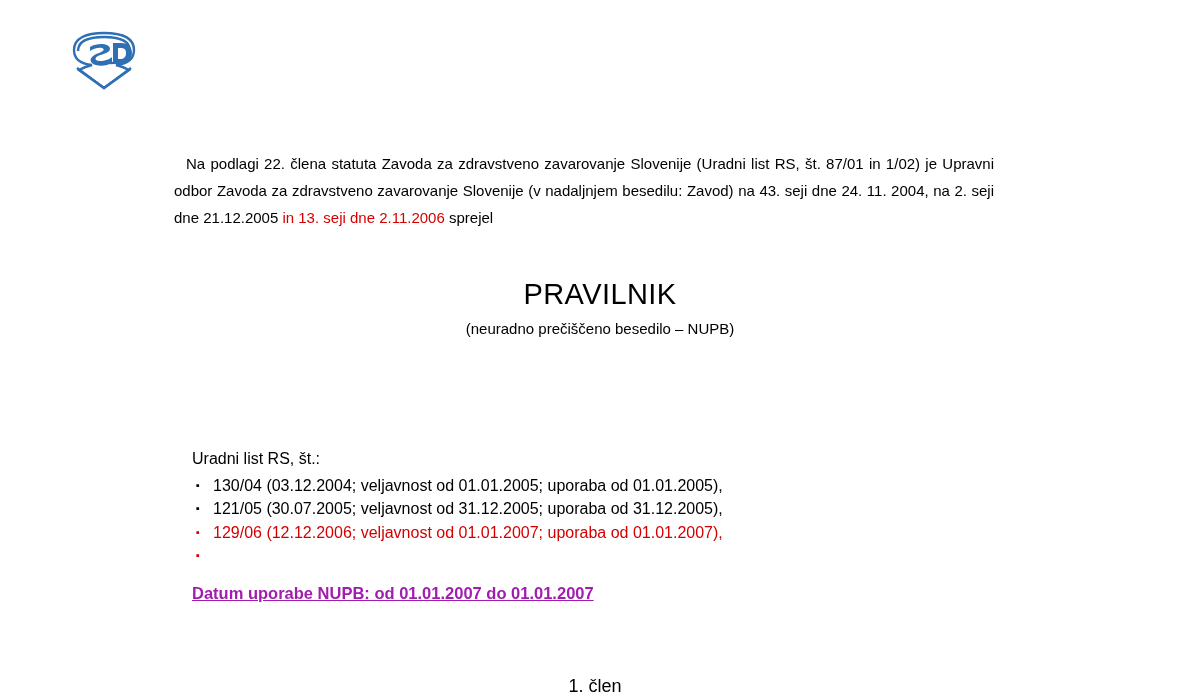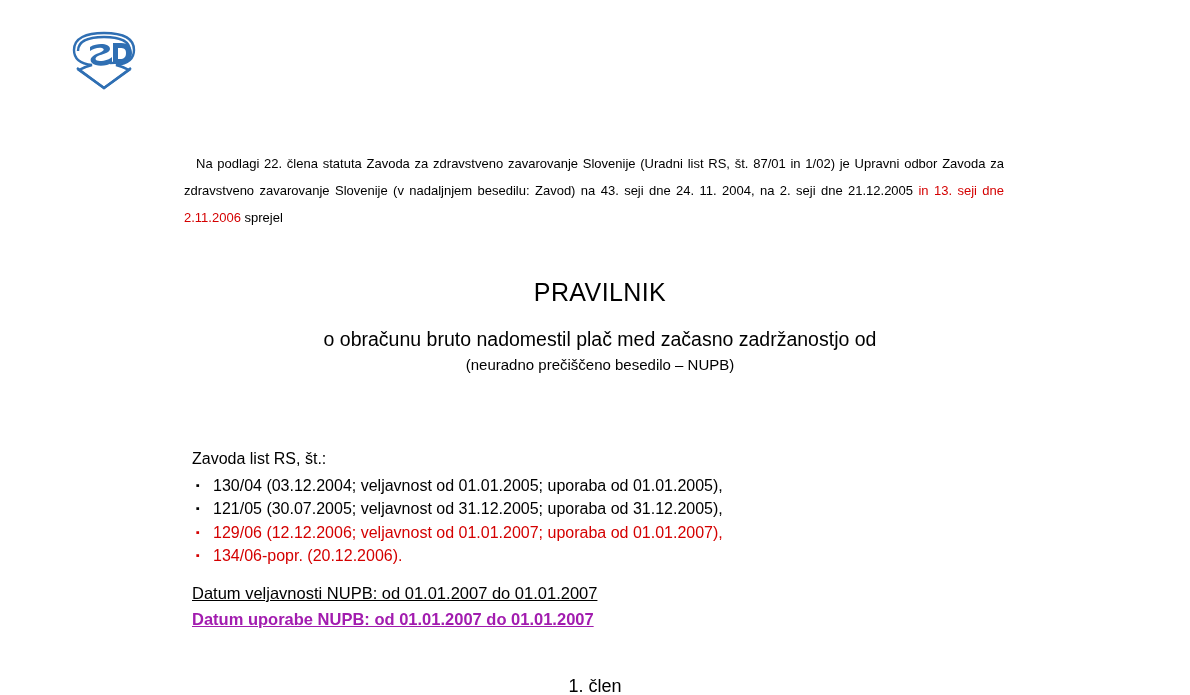--- a/index.html
+++ b/index.html
@@ -21,42 +21,42 @@
     position: absolute;
     left: 66px;
     top: 30px;
     width: 76px;
     height: 62px;
   }
 
   
   .intro {
     position: absolute;
-    left: 184px;
+    left: 174px;
     top: 150px;
     width: 820px;
-    font-size: 13px;
+    font-size: 15px;
     line-height: 27px;
     text-align: justify;
   }
   .intro .first-line-indent { padding-left: 12px; }
   .red { color: #d40000; }
 
   
   .title-block {
     position: absolute;
     left: 150px;
     top: 278px;
     width: 900px;
     text-align: center;
   }
   .title-main {
-    font-size: 25px;
+    font-size: 29px;
     letter-spacing: 0.4px;
-    margin-bottom: 18px;
+    margin-bottom: 9px;
   }
   .title-sub {
     font-size: 19.5px;
     line-height: 28px;
   }
   .title-note {
     font-size: 15px;
     margin-top: 3px;
   }
 
@@ -126,46 +126,43 @@
     <path d="M11 38 L38 58 L65 38" fill="none" stroke="#2f6fb3" stroke-width="2.4"></path>
   </svg>
 </div>
 
 <div class="intro">
   <span class="first-line-indent">Na podlagi 22. člena statuta Zavoda za zdravstveno zavarovanje Slovenije (Uradni list RS, št. 87/01 in 1/02) je Upravni odbor Zavoda za zdravstveno zavarovanje Slovenije (v nadaljnjem besedilu: Zavod) na 43. seji dne 24. 11. 2004, na 2. seji dne 21.12.2005 </span><span class="red">in 13. seji dne 2.11.2006</span><span> sprejel</span>
 </div>
 
 <div class="title-block">
   <div class="title-main">PRAVILNIK</div>
-  <div class="title-sub">o obračunu bruto nadomestil plač med začasno zadržanostjo od</div>
   <div class="title-note">(neuradno prečiščeno besedilo – NUPB)</div>
 </div>
 
 <div class="gazette">
-  <div class="gazette-heading">Zavoda list RS, št.:</div>
+  <div class="gazette-heading">Uradni list RS, št.:</div>
 
   <div class="bullet-row">
     <span class="bullet">▪</span>
     <span>130/04 (03.12.2004; veljavnost od 01.01.2005; uporaba od 01.01.2005),</span>
   </div>
 
   <div class="bullet-row">
     <span class="bullet">▪</span>
     <span>121/05 (30.07.2005; veljavnost od 31.12.2005; uporaba od 31.12.2005),</span>
   </div>
 
   <div class="bullet-row red-row">
     <span class="bullet">▪</span>
     <span>129/06 (12.12.2006; veljavnost od 01.01.2007; uporaba od 01.01.2007),</span>
   </div>
 
   <div class="bullet-row red-row">
     <span class="bullet">▪</span>
-    <span>134/06-popr. (20.12.2006).</span>
   </div>
 </div>
 
 <div class="dates">
-  <div><span class="date-line">Datum veljavnosti NUPB: od 01.01.2007 do 01.01.2007</span></div>
   <div><span class="date-line red">Datum uporabe NUPB: od 01.01.2007 do 01.01.2007</span></div>
 </div>
 
 <div class="article">1. člen</div>
 
 </body></html>

